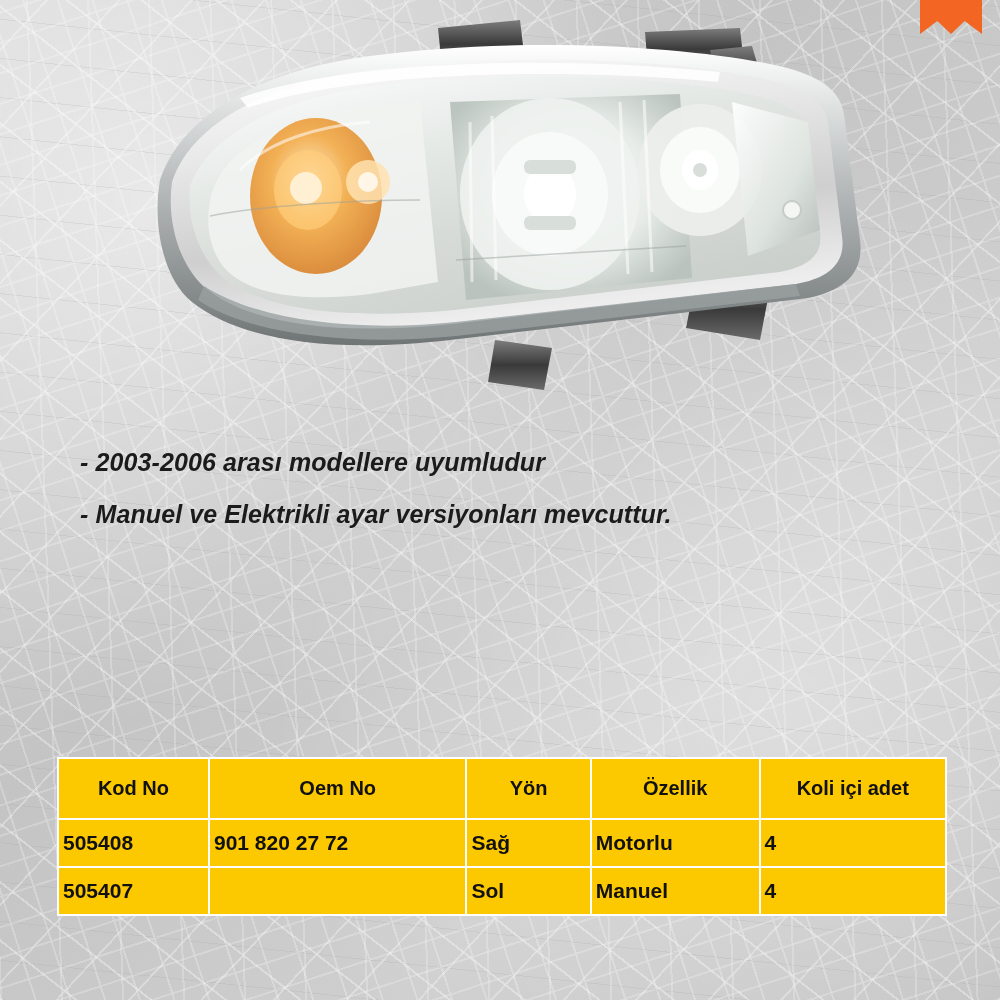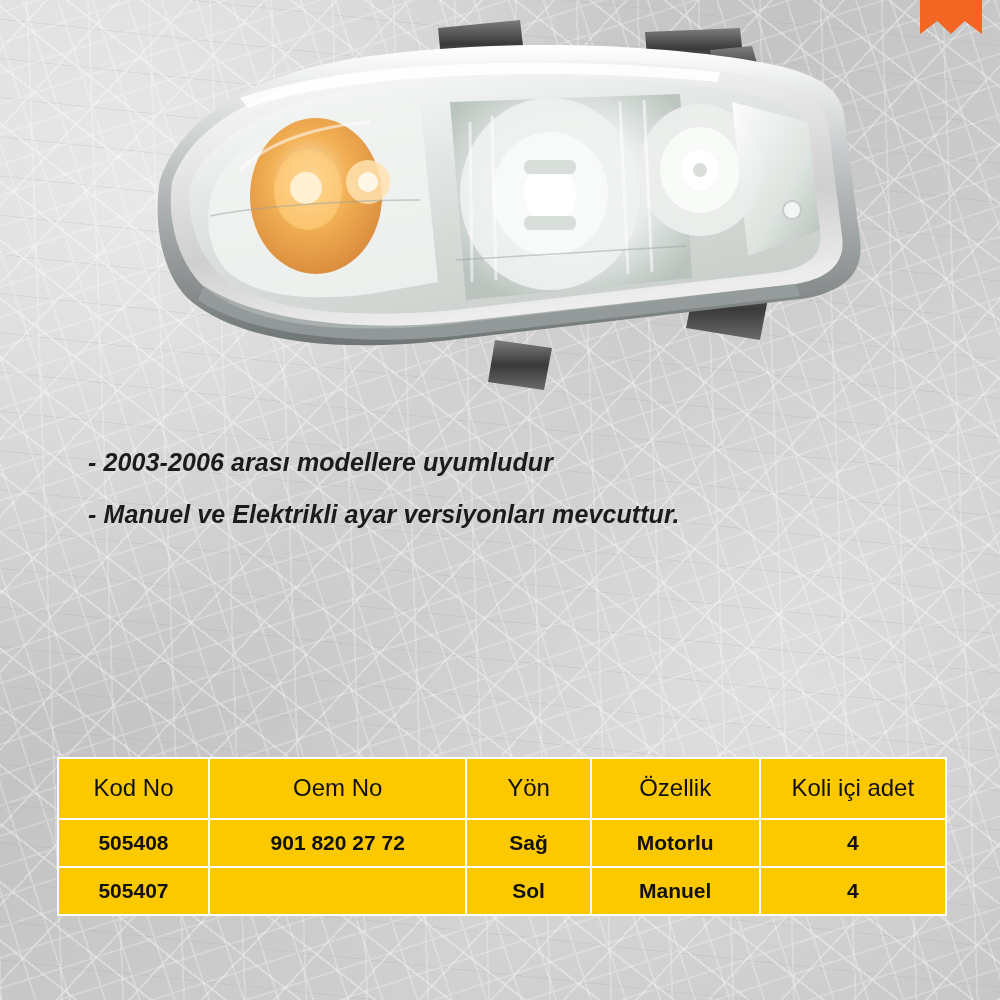--- a/index.html
+++ b/index.html
@@ -81,52 +81,50 @@
   }
   .feature-line {
     font-style: italic;
     font-weight: 600;
     font-size: 25px;
     color: #1b1b1b;
     line-height: 1.0;
     margin-bottom: 27px;
     white-space: nowrap;
     letter-spacing: 0.1px;
-    margin-left: 8px;
   }
 
   
   .table-wrap {
     position: absolute;
     left: 57px;
     top: 757px;
     width: 890px;
     z-index: 4;
   }
   table.spec {
     width: 100%;
     border-collapse: collapse;
     table-layout: fixed;
   }
   table.spec th {
     background: #fcc800;
     color: #111;
-    font-size: 24px;
-    font-weight: normal;
+    font-size: 20px;
+    font-weight: bold;
     padding: 10px 20px 11px;
     text-align: center;
     border: 2px solid #ffffff;
     height: 38px;
   }
   table.spec td {
     background: #fcc800;
     color: #111;
     font-size: 21px;
     font-weight: bold;
-    text-align: center;
     padding: 8px 4px;
     border: 2px solid #ffffff;
     height: 30px;
   }
   table.spec td.empty {
     background: #fcc800;
   }
   col.c-kod { width: 17%; }
   col.c-oem { width: 29%; }
   col.c-yon { width: 14%; }

